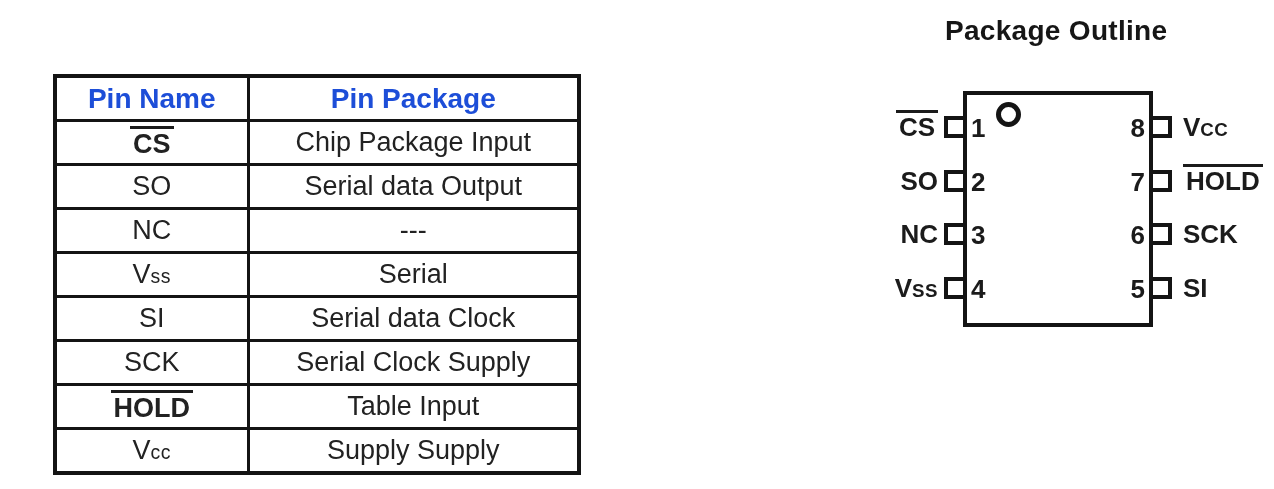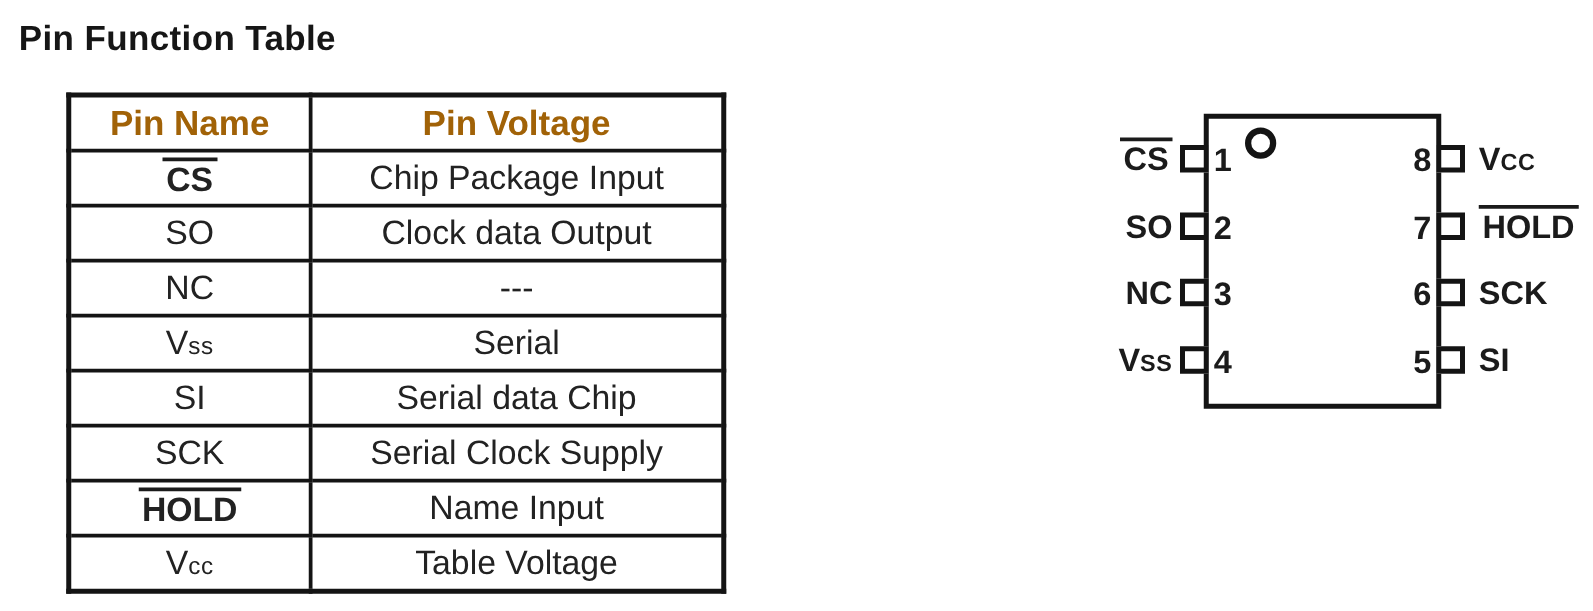--- a/index.html
+++ b/index.html
@@ -38,21 +38,21 @@
     border: 3px solid #141414;
     text-align: center;
     vertical-align: middle;
     padding: 0;
     overflow: hidden;
   }
   .pin-table th {
     height: 41px;
     font-size: 28px;
     font-weight: bold;
-    color: #a16207;
+    color: #1d4ed8;
   }
   .pin-table td {
     height: 41px;
     font-size: 27px;
     font-weight: normal;
     color: #222222;
   }
   .col-name { width: 193px; }
   .col-func { width: 331px; }
 
@@ -115,69 +115,69 @@
   }
   .pin-label .ol { border-top-width: 3px; }
   .align-r { text-align: right; }
   .align-l { text-align: left; }
 </style>
 </head>
 <body>
 
 <div class="canvas">
 
-  <h1 class="section-title" id="table-title">Pin Function Table</h1>
 
   <table class="pin-table">
     <colgroup>
       <col class="col-name">
       <col class="col-func">
     </colgroup>
     <thead>
       <tr>
         <th>Pin Name</th>
-        <th>Pin Voltage</th>
+        <th>Pin Package</th>
       </tr>
     </thead>
     <tbody id="pin-table-body">
         <tr>
           <td><span class="ol b">CS</span></td>
           <td>Chip Package Input</td>
         </tr>
         <tr>
           <td><span>SO</span></td>
-          <td>Clock data Output</td>
+          <td>Serial data Output</td>
         </tr>
         <tr>
           <td><span>NC</span></td>
           <td>---</td>
         </tr>
         <tr>
           <td><span>V</span><span class="sm">ss</span></td>
           <td>Serial</td>
         </tr>
         <tr>
           <td><span>SI</span></td>
-          <td>Serial data Chip</td>
+          <td>Serial data Clock</td>
         </tr>
         <tr>
           <td><span>SCK</span></td>
           <td>Serial Clock Supply</td>
         </tr>
         <tr>
           <td><span class="ol b">HOLD</span></td>
-          <td>Name Input</td>
+          <td>Table Input</td>
         </tr>
         <tr>
           <td><span>V</span><span class="sm">cc</span></td>
-          <td>Table Voltage</td>
+          <td>Supply Supply</td>
         </tr>
       </tbody>
   </table>
 
+  <h1 class="section-title" id="pkg-title">Package Outline</h1>
 
   <div>
     <div class="chip-body"></div>
     <div class="pin1-circle"></div>
     <div id="package-pins">
         <div class="pin-label align-r" style="left: 840px; top: 110px; width: 98px;"><span class="ol">CS</span></div>
         <div class="pin-square" style="left: 944px; top: 116px;"></div>
         <div class="pin-num align-l" style="left: 971px; top: 111px; width: 30px;">1</div>
         <div class="pin-label align-r" style="left: 840px; top: 164px; width: 98px;"><span>SO</span></div>
         <div class="pin-square" style="left: 944px; top: 170px;"></div>

